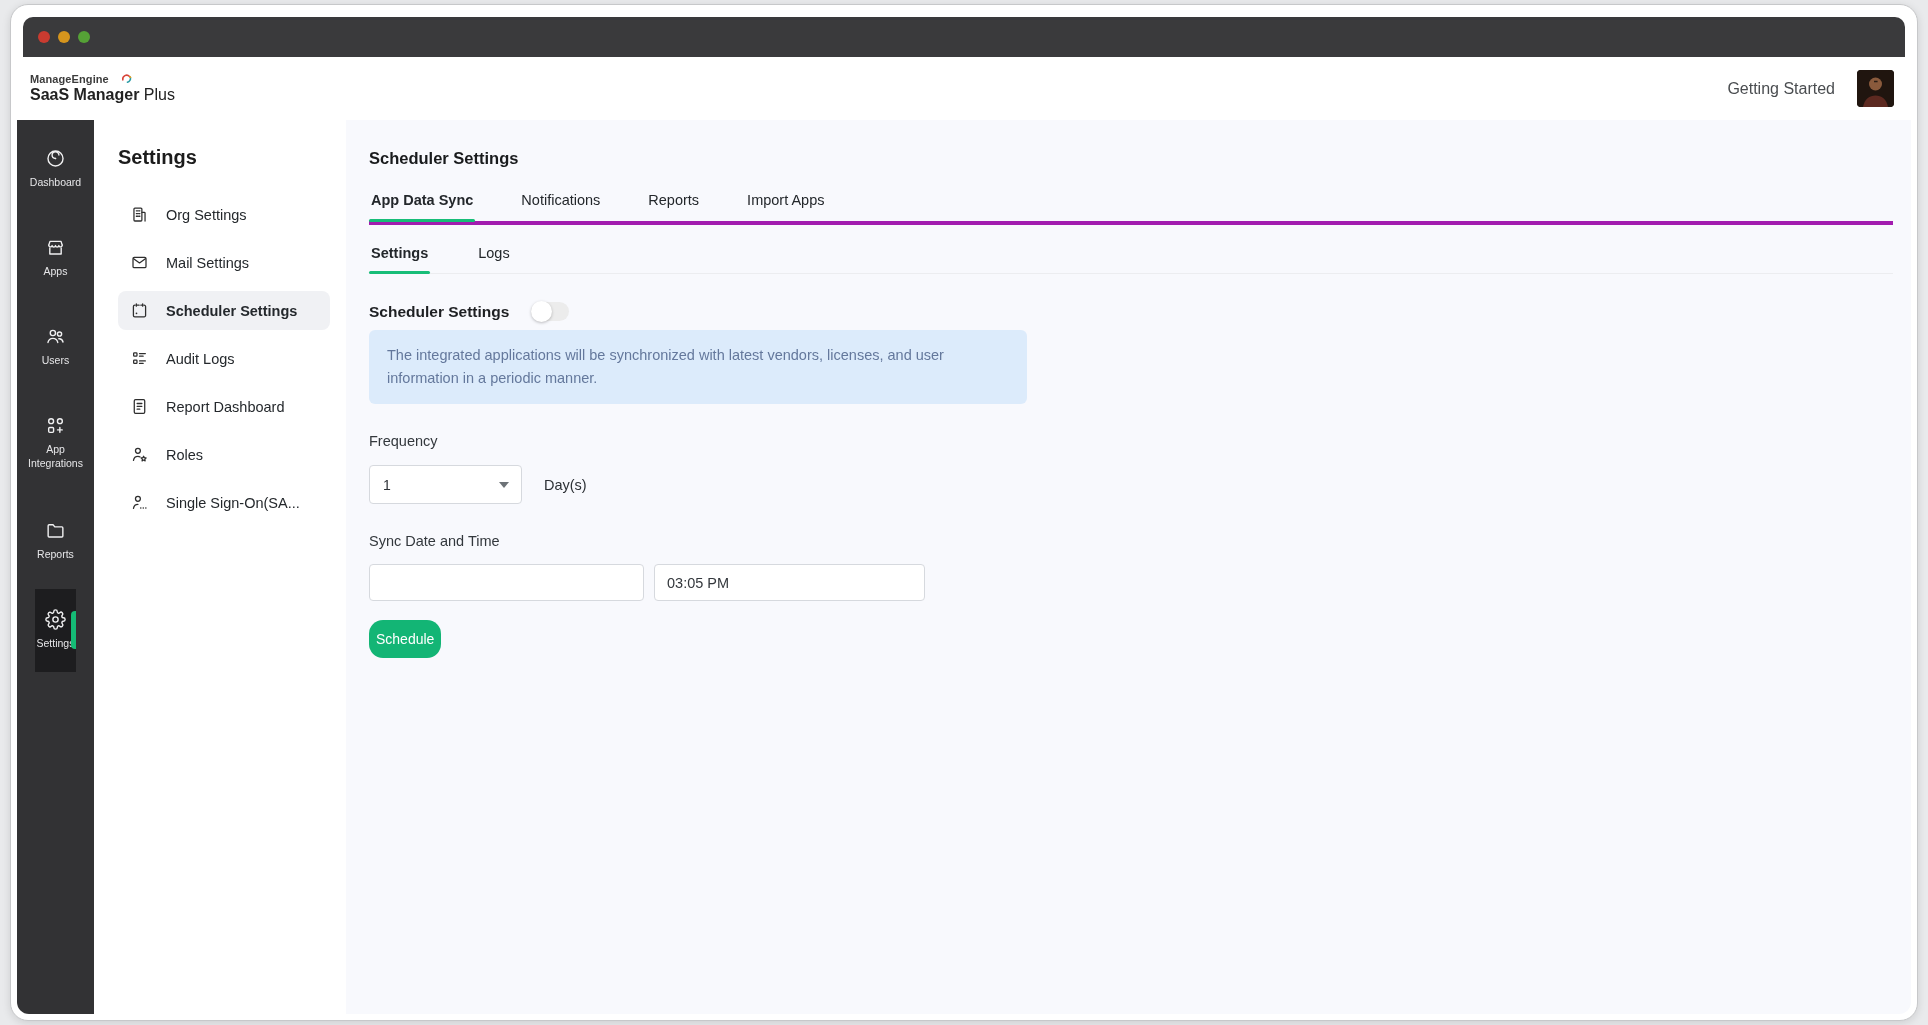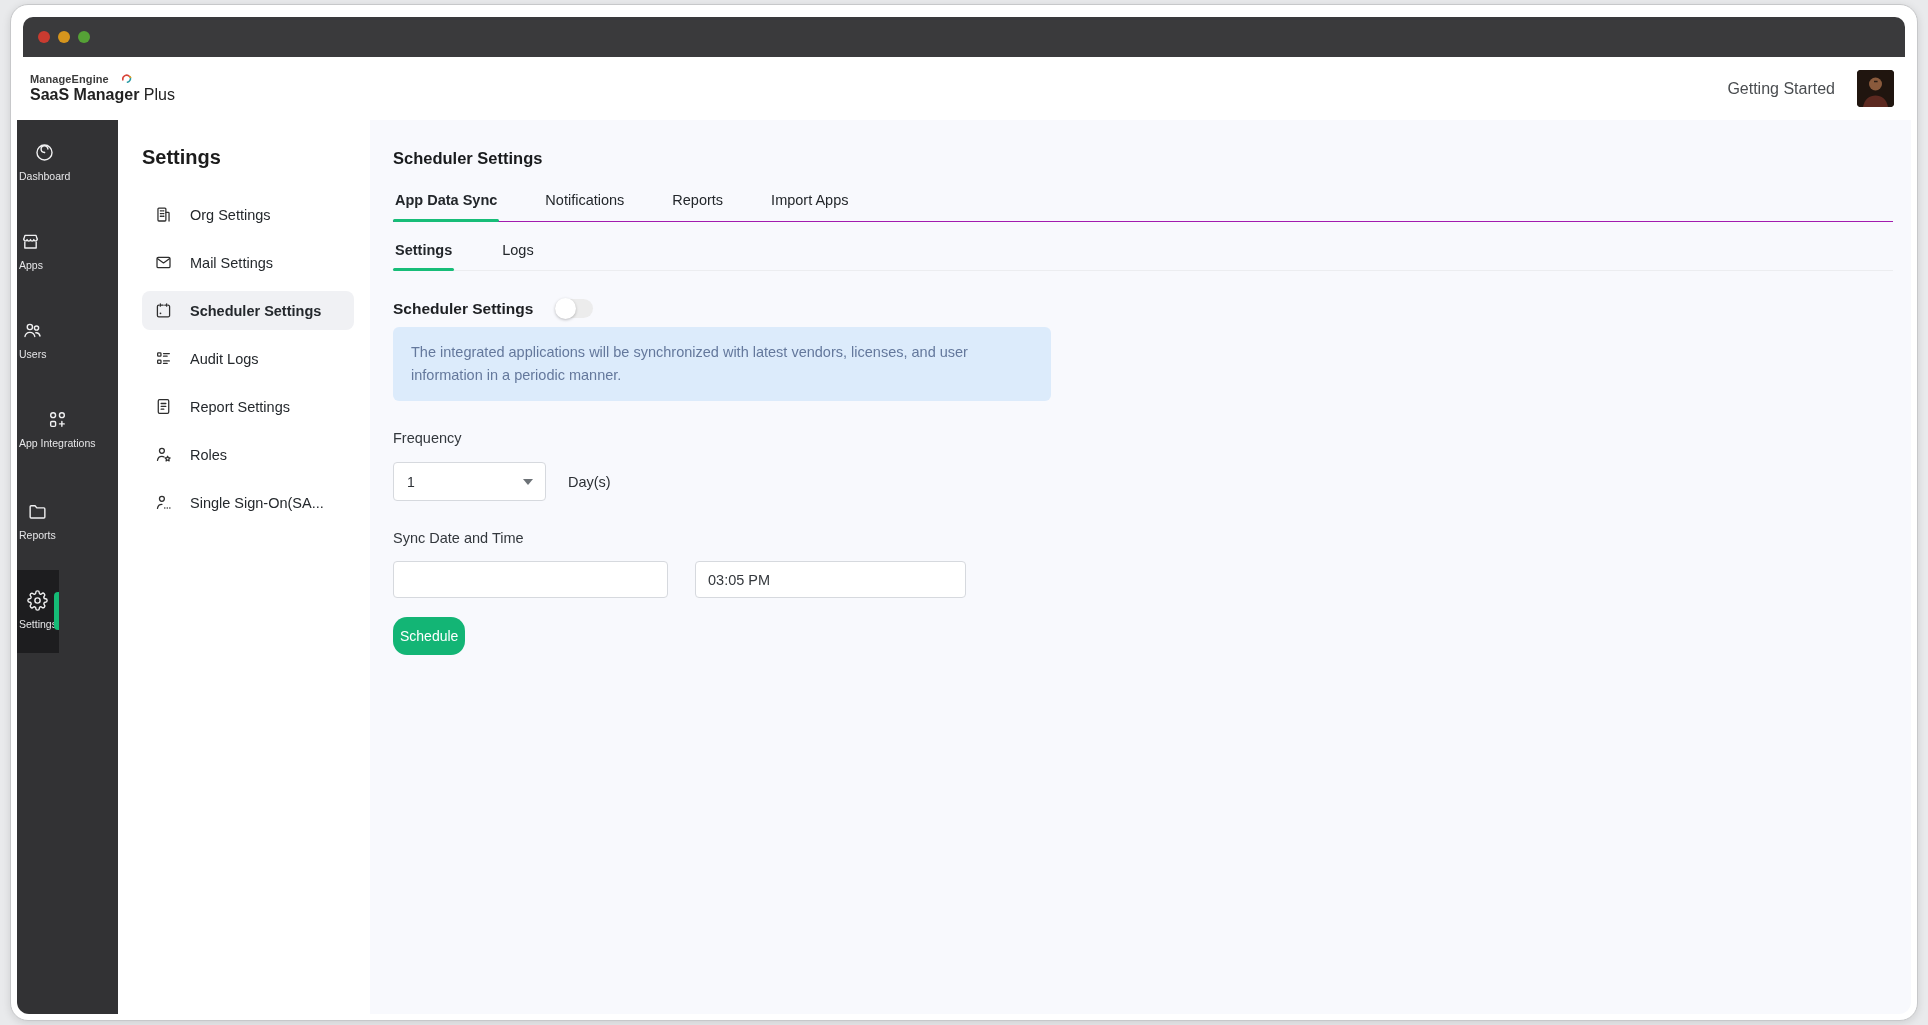--- a/index.html
+++ b/index.html
@@ -38,22 +38,22 @@
   .brand-main b { font-weight: 700; }
   .header-right { display: flex; align-items: center; gap: 22px; }
   .getting-started { font-size: 16px; color: #4a4d50; cursor: pointer; text-align: right; }
   .avatar { width: 37px; height: 37px; border-radius: 4px; overflow: hidden; background: #1d140f; cursor: pointer; }
 
   
   .body-row { flex: 1 1 auto; display: flex; min-height: 0; border-radius: 0 0 12px 12px; overflow: hidden; }
 
   
   .nav {
-    width: 101px; flex: 0 0 auto; background: #323234;
-    display: flex; flex-direction: column; align-items: flex-start; padding-top: 10px;
+    width: 77px; flex: 0 0 auto; background: #323234;
+    display: flex; flex-direction: column; align-items: center; padding-top: 16px;
   }
   .nav-item {
     position: relative; display: flex; flex-direction: column; align-items: center;
     gap: 7px; padding: 12px 2px; margin-bottom: 24px; cursor: pointer;
   }
   .nav-item .nav-label {
     font-size: 10.5px; color: #e6e6e8; text-align: center; line-height: 1.25;
   }
   .nav-item svg { stroke: #f0f0f1; }
   .nav-item.active { background: #1d1d1f; margin-bottom: 0; padding: 20px 2px 22px; }
@@ -72,21 +72,21 @@
     border-radius: 8px; margin-bottom: 9px; cursor: pointer;
     font-size: 14.5px; color: #24282c; white-space: nowrap;
   }
   .side-item svg { stroke: #2e2e2e; flex: 0 0 auto; }
   .side-item.selected { background: #f0f1f4; font-weight: 700; }
 
   
   .main { flex: 1 1 auto; background: #f8f9fd; padding: 29px 18px 0 23px; overflow: hidden; }
   .page-title { font-size: 16.5px; font-weight: 700; color: #191b1d; }
 
-  .tabs { display: flex; gap: 44px; margin-top: 24px; border-bottom: 1px solid #a21caf; }
+  .tabs { display: flex; gap: 44px; margin-top: 24px; border-bottom: 4px solid #a21caf; }
   .tab { font-size: 14.5px; color: #23272b; padding: 0 2px 13px; cursor: pointer; position: relative; }
   .tab.active { font-weight: 700; }
   .tab.active::after { content: ""; position: absolute; left: 0; right: 0; bottom: -1px; height: 3px; border-radius: 2px; background: #17bd78; }
 
   .subtabs { display: flex; gap: 46px; margin-top: 20px; border-bottom: 1px solid #ecedf0; }
   .subtab { font-size: 14.5px; color: #23272b; padding: 0 2px 12px; cursor: pointer; position: relative; }
   .subtab.active { font-weight: 700; }
   .subtab.active::after { content: ""; position: absolute; left: 0; right: 0; bottom: -1px; height: 3px; border-radius: 2px; background: #17bd78; }
 
   .toggle-row { display: flex; align-items: center; gap: 22px; margin-top: 28px; }
@@ -102,21 +102,21 @@
   .field-label { margin-top: 29px; font-size: 14.5px; color: #33383d; }
   .freq-row { display: flex; align-items: center; gap: 22px; margin-top: 16px; }
   .select {
     width: 153px; height: 39px; background: #fff; border: 1px solid #d6d9de; border-radius: 4px;
     display: flex; align-items: center; justify-content: space-between;
     padding: 0 12px 0 13px; font-size: 14px; color: #2e3237; cursor: pointer;
   }
   .caret { width: 0; height: 0; border-left: 5px solid transparent; border-right: 5px solid transparent; border-top: 6px solid #6d7277; }
   .unit { font-size: 14.5px; color: #2c3035; }
 
-  .datetime-row { display: flex; gap: 27px; margin-top: 15px; }
+  .datetime-row { display: flex; gap: 10px; margin-top: 15px; }
   .text-input {
     height: 37px; background: #fff; border: 1px solid #d6d9de; border-radius: 4px;
     font-size: 14.5px; color: #34383d; padding: 0 12px;
     font-family: "Liberation Sans", "DejaVu Sans", sans-serif; outline: none;
   }
   .date-input { width: 275px; }
   .time-input { width: 271px; }
 
   .schedule-btn {
     margin-top: 19px; display: inline-block; border: none; cursor: pointer;
@@ -257,21 +257,21 @@
           <path d="M12 5.8h7.4M12 9h4.6M12 15h7.4M12 18.2h4.6"></path>
         </svg>
         <span>Audit Logs</span>
       </div>
 
       <div class="side-item">
         <svg width="19" height="19" viewBox="0 0 24 24" fill="none" stroke-width="1.6" stroke-linecap="round" stroke-linejoin="round">
           <rect x="5.4" y="3.4" width="13.2" height="17.2" rx="1.6"></rect>
           <path d="M9 8.2h6M9 11.8h6M9 15.4h3.4"></path>
         </svg>
-        <span>Report Settings</span>
+        <span>Report Dashboard</span>
       </div>
 
       <div class="side-item">
         <svg width="19" height="19" viewBox="0 0 24 24" fill="none" stroke-width="1.6" stroke-linecap="round" stroke-linejoin="round">
           <circle cx="10" cy="7.4" r="3.1"></circle>
           <path d="M4.4 19.3c.6-3.3 3-4.9 5.6-4.9 1 0 2 .2 2.8.7"></path>
           <path d="m17.2 14.2.95 1.9 2.1.3-1.5 1.5.35 2.1-1.9-1-1.9 1 .35-2.1-1.5-1.5 2.1-.3z"></path>
         </svg>
         <span>Roles</span>
       </div>

